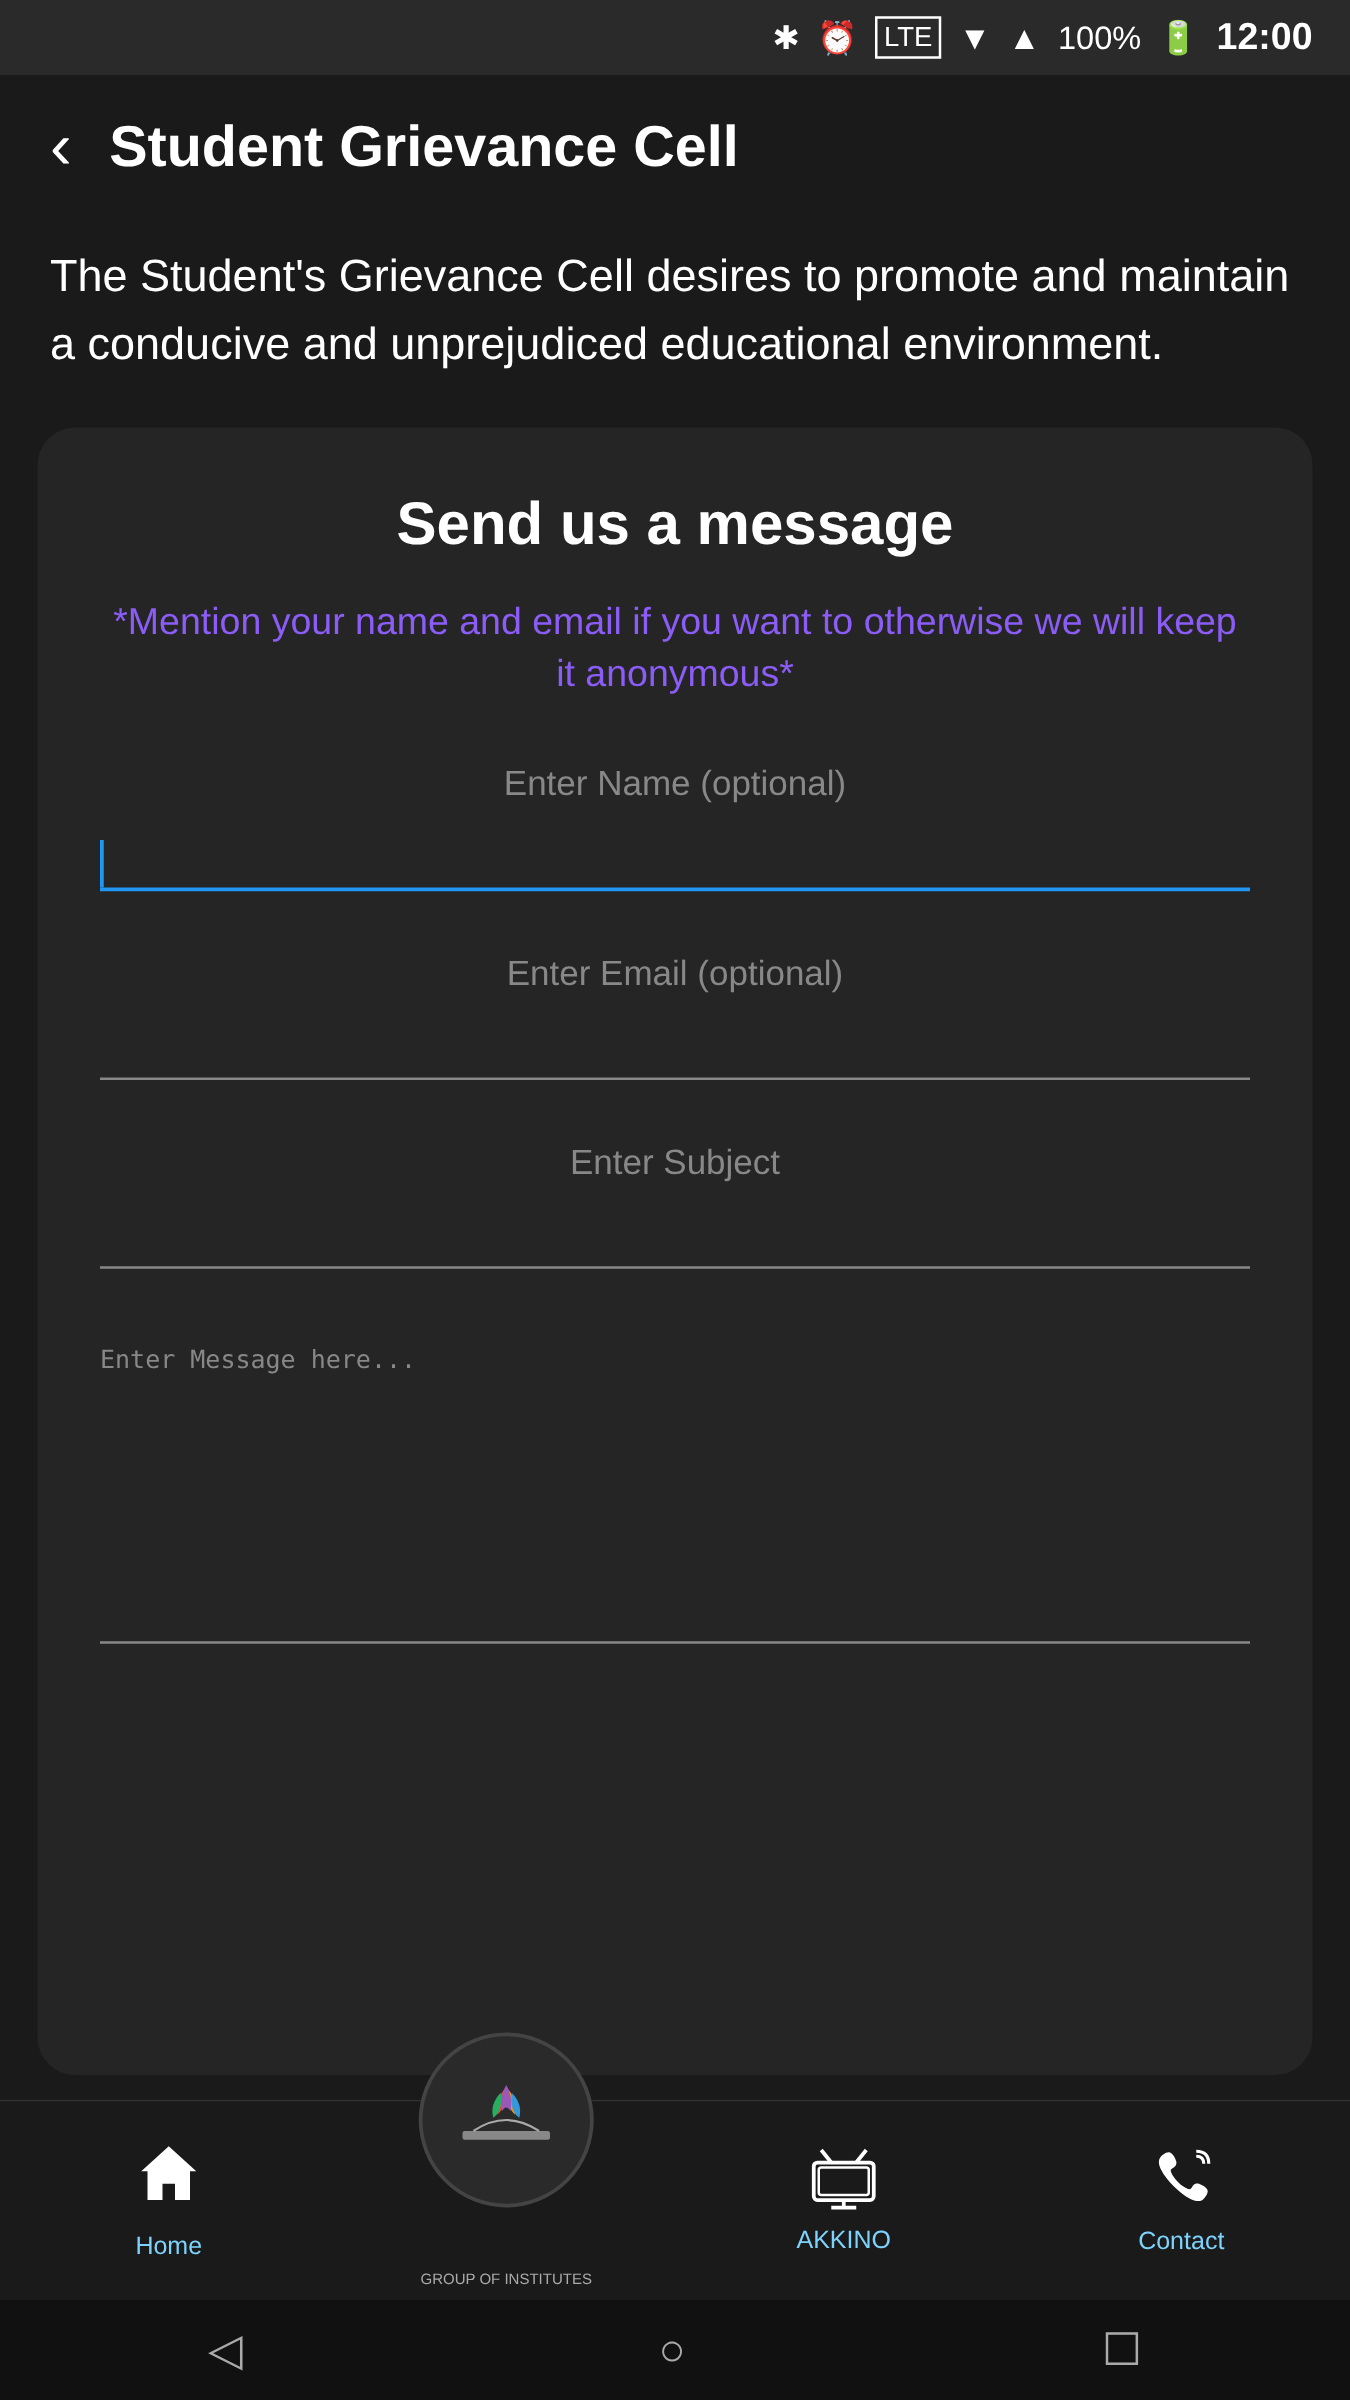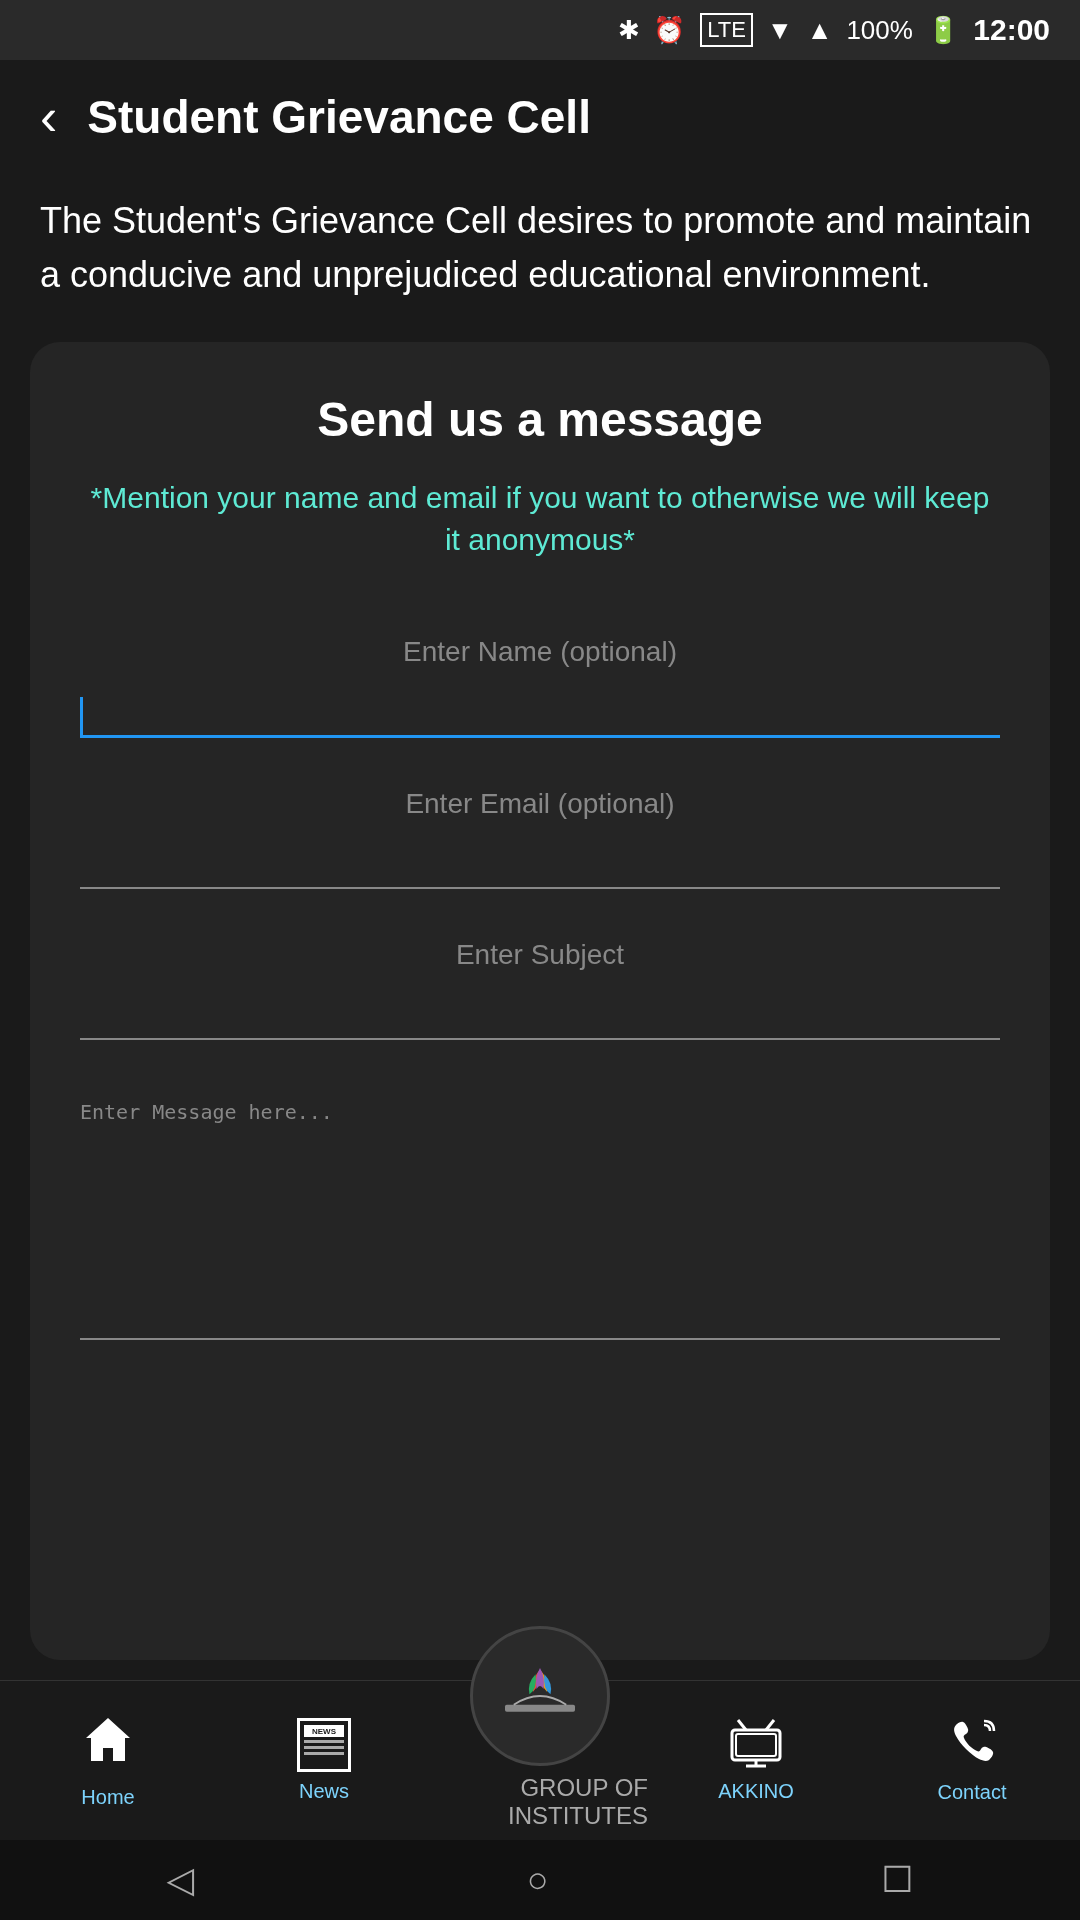--- a/index.html
+++ b/index.html
@@ -92,23 +92,23 @@
       text-align: center;
       font-size: 48px;
       font-weight: bold;
       color: #ffffff;
       margin-bottom: 30px;
     }
 
     .form-note {
       text-align: center;
       font-size: 30px;
-      color: #5eead4;
+      color: #8b5cf6;
       line-height: 1.4;
-      margin-bottom: 75px;
+      margin-bottom: 50px;
     }
 
     .form-group {
       margin-bottom: 50px;
     }
 
     .form-label {
       font-size: 28px;
       color: #888888;
       display: block;
@@ -323,50 +323,37 @@
 
   <div class="nav-item">
     <span class="nav-icon">
       <svg width="54" height="54" viewBox="0 0 54 54" fill="white">
         <polygon points="27,5 5,25 10,25 10,48 22,48 22,35 32,35 32,48 44,48 44,25 49,25" fill="white"></polygon>
       </svg>
     </span>
     <span class="nav-label">Home</span>
   </div>
 
-  <div class="nav-item">
-    <span>
-      <div class="news-icon-box">
-        <div class="news-icon-header">
-            <span class="news-icon-header-text">NEWS</span>
-          </div>
-        <div class="news-icon-line"></div>
-        <div class="news-icon-line"></div>
-        <div class="news-icon-line"></div>
-      </div>
-    </span>
-    <span class="nav-label">News</span>
-  </div>
 
   <div class="nav-center">
     <div class="nav-center-logo-container">
       <svg class="logo-svg" viewBox="0 0 100 80" xmlns="http://www.w3.org/2000/svg">
 
         <rect x="10" y="50" width="80" height="8" rx="2" fill="#888"></rect>
 
         <path d="M20 50 Q50 30 80 50" fill="none" stroke="#aaa" stroke-width="2"></path>
 
         <path d="M50 10 Q40 20 42 35 Q50 28 50 10Z" fill="#e74c3c"></path>
         <path d="M50 10 Q60 20 58 35 Q50 28 50 10Z" fill="#f39c12"></path>
         <path d="M45 15 Q35 25 38 38 Q47 32 45 15Z" fill="#27ae60"></path>
         <path d="M55 15 Q65 25 62 38 Q53 32 55 15Z" fill="#3498db"></path>
         <path d="M50 8 Q44 18 46 32 Q50 25 54 32 Q56 18 50 8Z" fill="#9b59b6"></path>
       </svg>
     </div>
-    <span class="nav-label" style="font-size:24px;color:#aaa;margin-top:2px;text-align:right;">GROUP OF INSTITUTES</span>
+    <span class="nav-label" style="font-size:12px;color:#aaa;margin-top:2px;text-align:right;">GROUP OF INSTITUTES</span>
   </div>
 
   <div class="nav-item">
     <span>
       <svg width="56" height="50" viewBox="0 0 56 50" fill="white">
 
         <rect x="4" y="12" width="48" height="30" rx="3" fill="none" stroke="white" stroke-width="3"></rect>
 
         <rect x="8" y="16" width="40" height="22" rx="2" fill="none" stroke="white" stroke-width="2"></rect>
 

